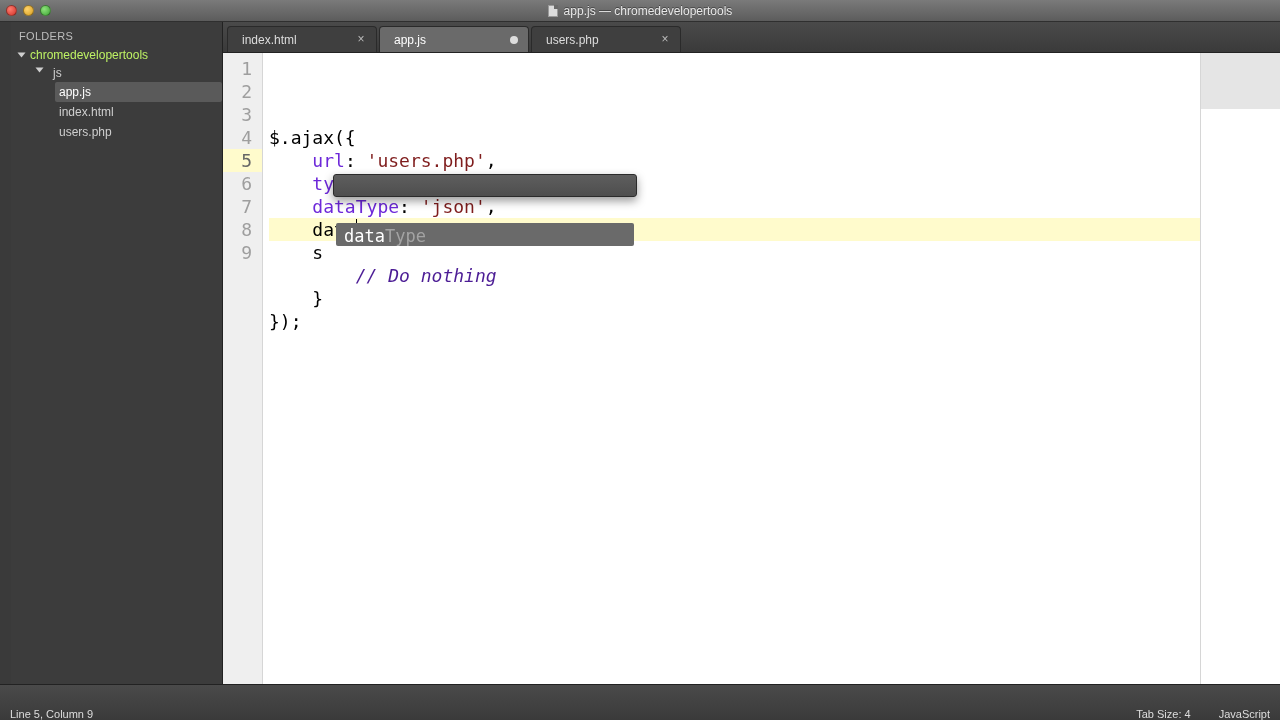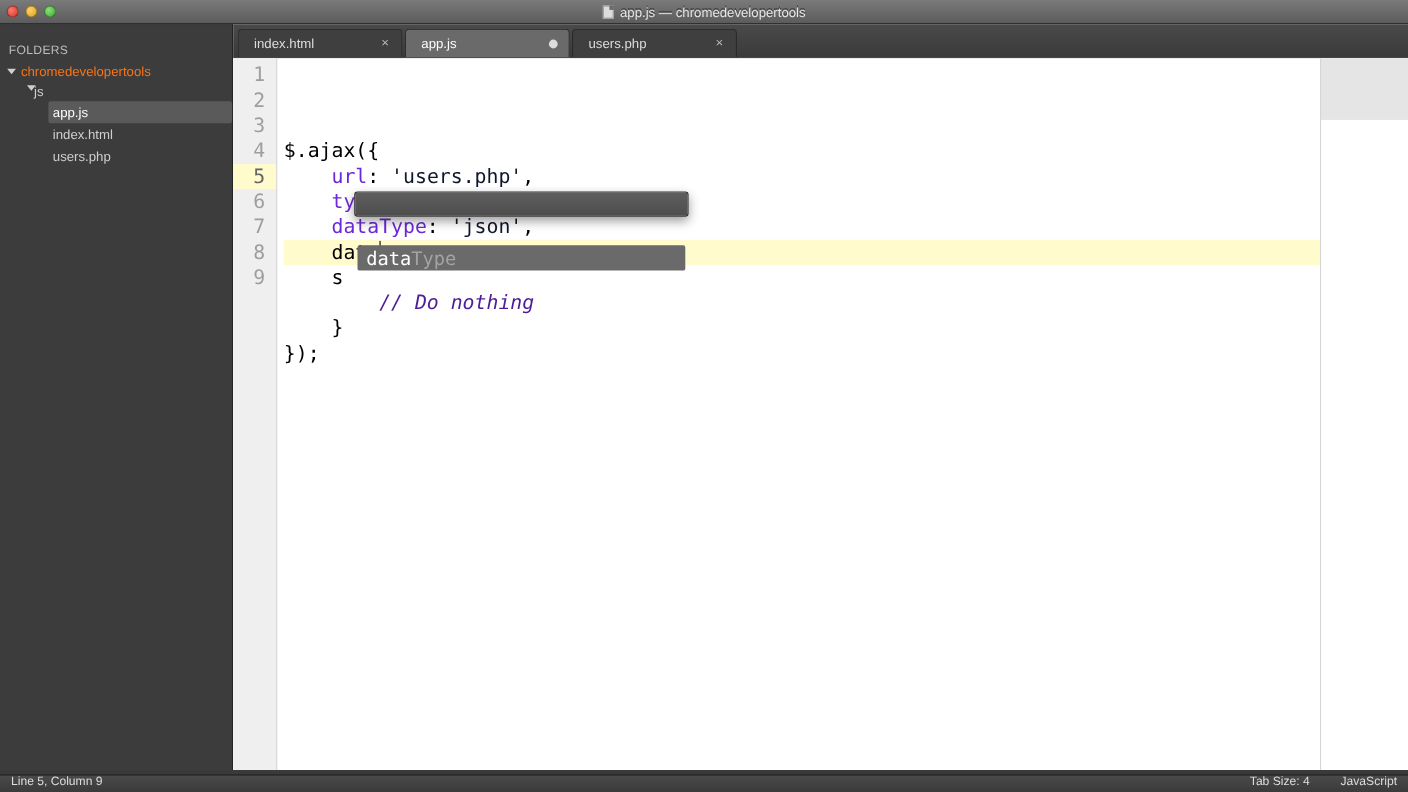--- a/index.html
+++ b/index.html
@@ -40,34 +40,35 @@
   
   .app { position: absolute; top: 22px; bottom: 20px; left: 0; right: 0; display: flex; }
 
   
   .sidebar {
     width: 212px;
     background: #3c3c3c;
     border-right: 1px solid #222;
     color: #cfcfcf;
     font-size: 12px;
-    padding-top: 16px;
+    padding-top: 6px;
     user-select: none;
+    margin-left: 11px;
   }
   .sb-header {
     font-size: 11px; color: #bdbdbd; padding: 2px 8px 4px;
     letter-spacing: .3px;
   }
   .sb-folder {
     padding: 2px 8px; display: flex; align-items: center; gap: 6px;
-    color: #f97316;
+    color: #bef264;
   }
   .tri { width:0; height:0; border-left:5px solid #cfcfcf; border-top:4px solid transparent; border-bottom:4px solid transparent; transform: rotate(90deg);}
   .sb-children { padding-left: 26px; }
-  .sb-subfolder { display:flex; align-items:flex-start; gap:0; padding:2px 0; }
+  .sb-subfolder { display:flex; align-items:flex-start; gap:11px; padding:2px 0; }
   .tri2 { width:0; height:0; border-left:5px solid #cfcfcf; border-top:4px solid transparent; border-bottom:4px solid transparent; transform: rotate(90deg);}
   .sb-files { padding-left: 18px; }
   .sb-file { padding: 3px 4px; border-radius: 2px; }
   .sb-file.active { background: #5a5a5a; color: #fff; }
 
   
   .editor-col { flex: 1; display: flex; flex-direction: column; background: #fff; }
 
   
   .tabs {
@@ -120,21 +121,21 @@
     flex: 1;
     padding: 4px 0 0 6px;
     font-family: Menlo, Consolas, monospace;
     font-size: 18px;
     line-height: 23px;
     color: #000;
     white-space: pre;
     position: relative;
   }
   .code div { height: 23px; }
-  .tok-s { color: #0f172a; } 
+  .tok-s { color: #7f1d1d; } 
   .tok-k { color: #6d28d9; }    
   .tok-c { color: #4c1d95; font-style: italic; } 
   .tok-h { background: #fffbcc; } 
   .caret { border-right: 1px solid #000; animation: blink 1s step-start infinite; }
   @keyframes blink { 50% { border-color: transparent; } }
 
   
   .ac {
     position: absolute;
     left: 70px; top: 121px;
@@ -163,25 +164,25 @@
     border-left: 1px solid #d6d6d6;
     position: relative;
   }
   .minimap .mm-view {
     position: absolute; left:0; right:0; top:0; height:56px;
     background: rgba(180,180,180,.35);
   }
 
   
   .statusbar {
-    position: absolute; left:0; right:0; bottom:0; height:16px;
+    position: absolute; left:0; right:0; bottom:0; height:36px;
     background: linear-gradient(#4a4a4a, #3a3a3a);
     border-top: 1px solid #222;
     color: #ddd; font-size: 11px;
-    display: flex; align-items: flex-start;
+    display: flex; align-items: flex-end;
     padding: 0 10px;
   }
   .statusbar .spacer { flex: 1; }
   .statusbar .cell { margin-left: 28px; }
 </style>
 </head>
 <body>
 
 <div class="titlebar">
   <div class="traffic">

